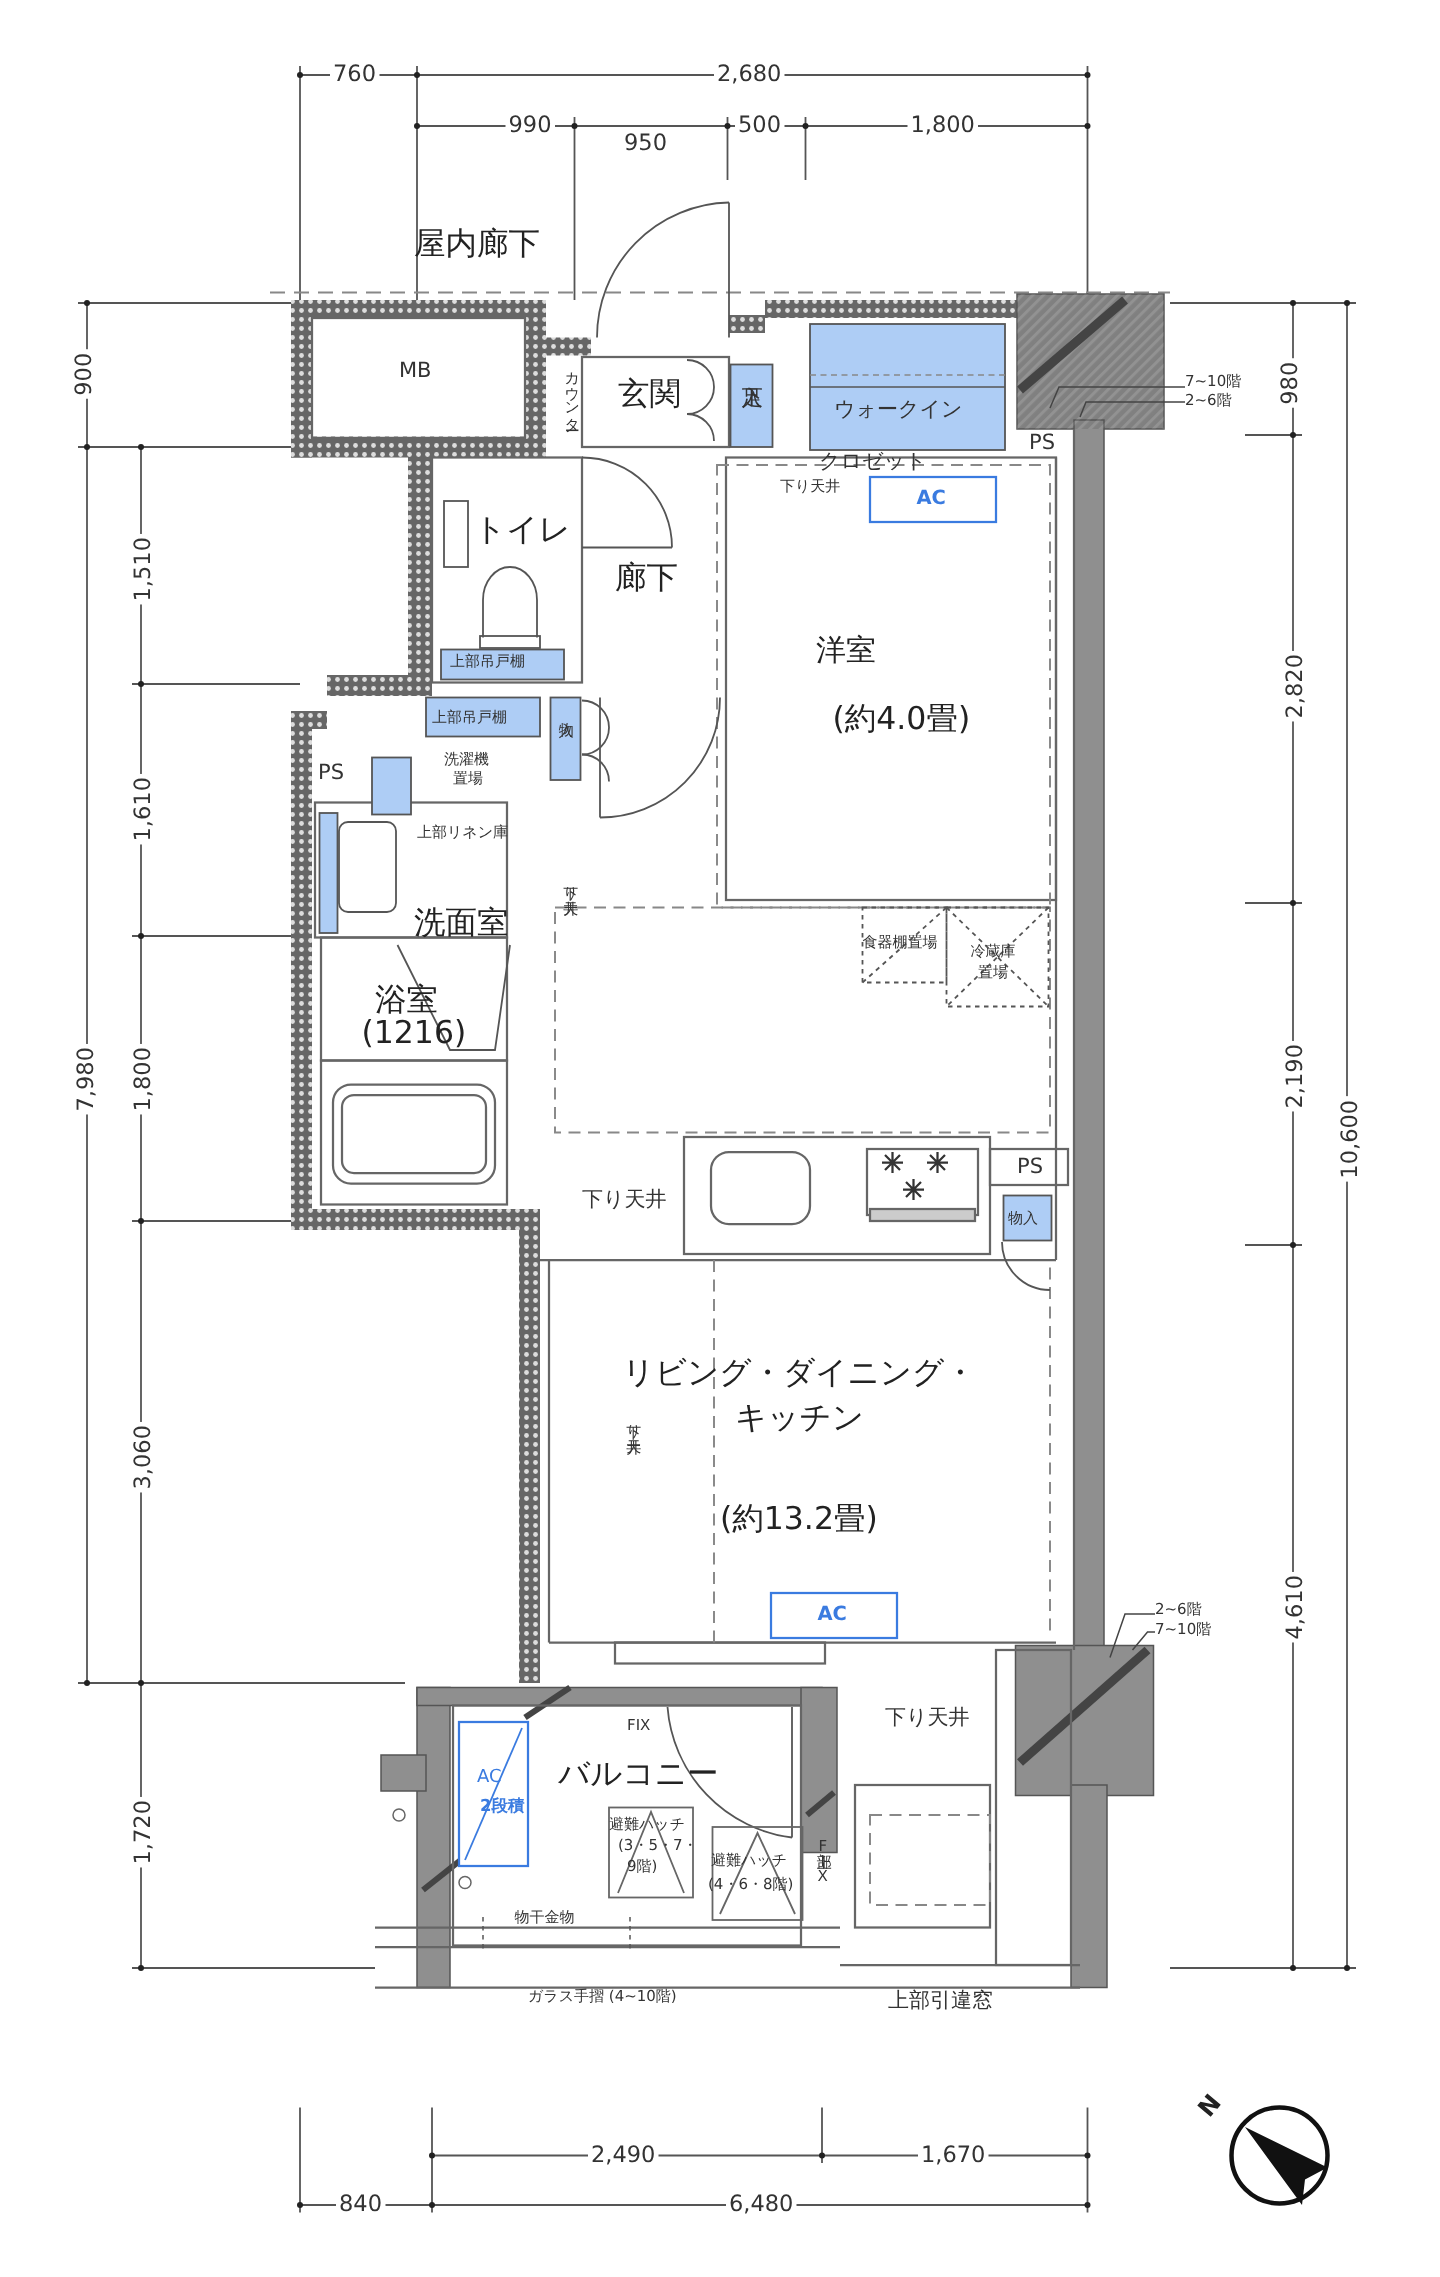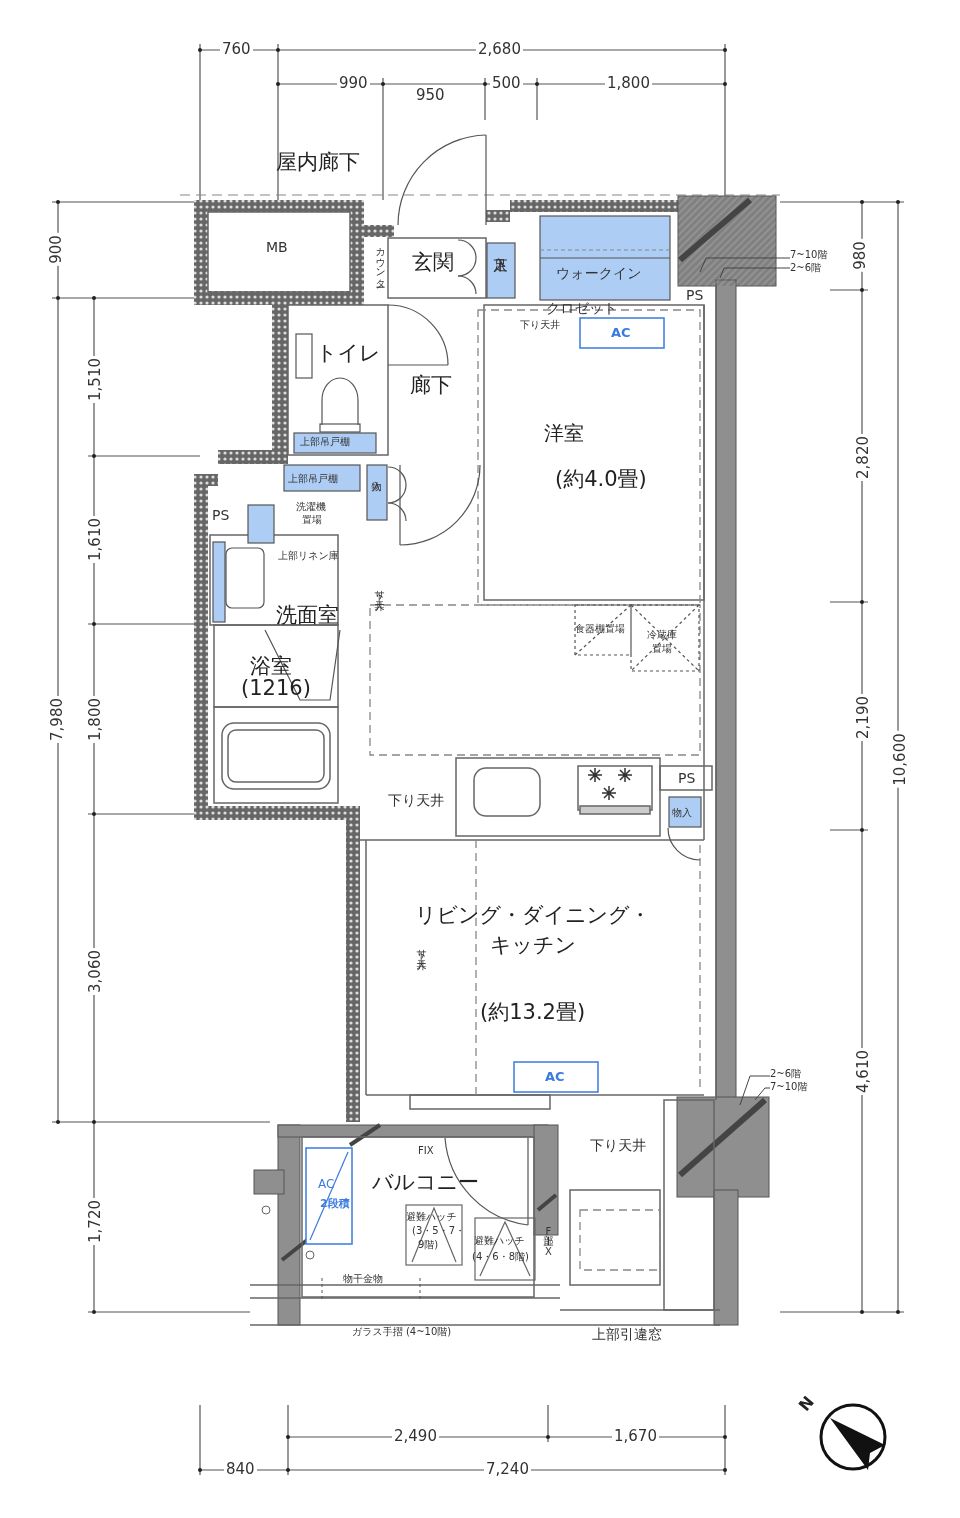--- a/index.html
+++ b/index.html
@@ -261,21 +261,21 @@
 <span class="lbl dim" style="left:220px;top:42px;">760</span>
 <span class="lbl dim" style="left:476px;top:42px;">2,680</span>
 <span class="lbl dim" style="left:313px;top:76px;margin-left:24px;">990</span>
 <span class="lbl dim" style="left:414px;top:88px;">950</span>
 <span class="lbl dim" style="left:490px;top:76px;">500</span>
 <span class="lbl dim" style="left:605px;top:76px;">1,800</span>
 
 <span class="lbl dim" style="left:392px;top:1429px;">2,490</span>
 <span class="lbl dim" style="left:612px;top:1429px;">1,670</span>
 <span class="lbl dim" style="left:224px;top:1462px;">840</span>
-<span class="lbl dim" style="left:484px;top:1462px;">7,240</span>
+<span class="lbl dim" style="left:484px;top:1462px;">6,480</span>
 
 <span class="lbl dimv" style="left:40px;top:242px;">900</span>
 <span class="lbl dimv" style="left:34px;top:712px;">7,980</span>
 <span class="lbl dimv" style="left:72px;top:372px;">1,510</span>
 <span class="lbl dimv" style="left:72px;top:532px;">1,610</span>
 <span class="lbl dimv" style="left:72px;top:712px;">1,800</span>
 <span class="lbl dimv" style="left:72px;top:964px;">3,060</span>
 <span class="lbl dimv" style="left:72px;top:1214px;">1,720</span>
 
 <span class="lbl dimv" style="left:844px;top:248px;">980</span>

